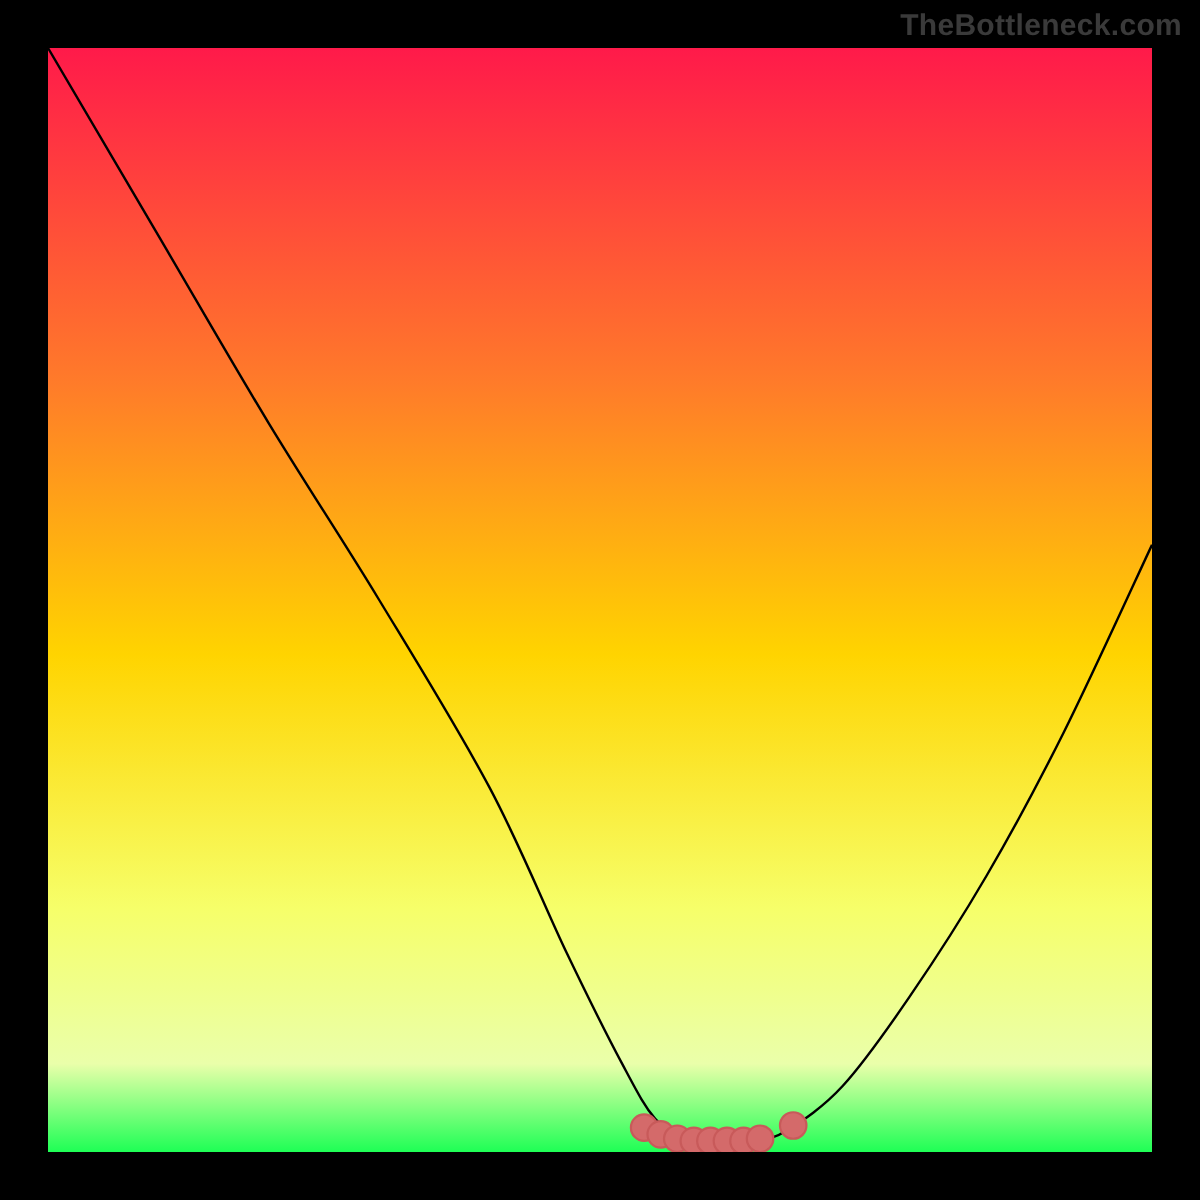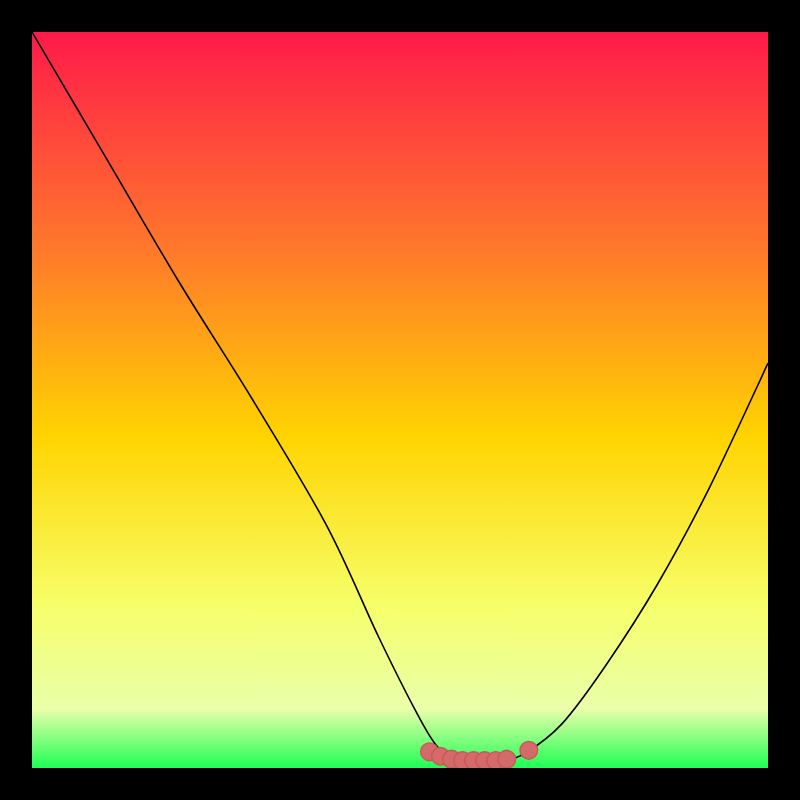--- a/index.html
+++ b/index.html
@@ -47,20 +47,21 @@
     font-weight: 600;
     letter-spacing: 0.2px;
     user-select: none;
   }
 </style>
 </head>
 <body>
 
 <div class="frame">
 
+  <div class="watermark">TheBottleneck.com</div>
 
   <div class="plot-area">
 
     <svg class="gradient" viewBox="0 0 100 100" preserveAspectRatio="none">
       <defs>
         <linearGradient id="bg-grad" x1="0" y1="0" x2="0" y2="1">
           <stop id="g0" offset="0%" stop-color="#ff1a4a"></stop>
           <stop id="g1" offset="30%" stop-color="#ff7a2a"></stop>
           <stop id="g2" offset="55%" stop-color="#ffd400"></stop>
           <stop id="g3" offset="78%" stop-color="#f6ff6a"></stop>

